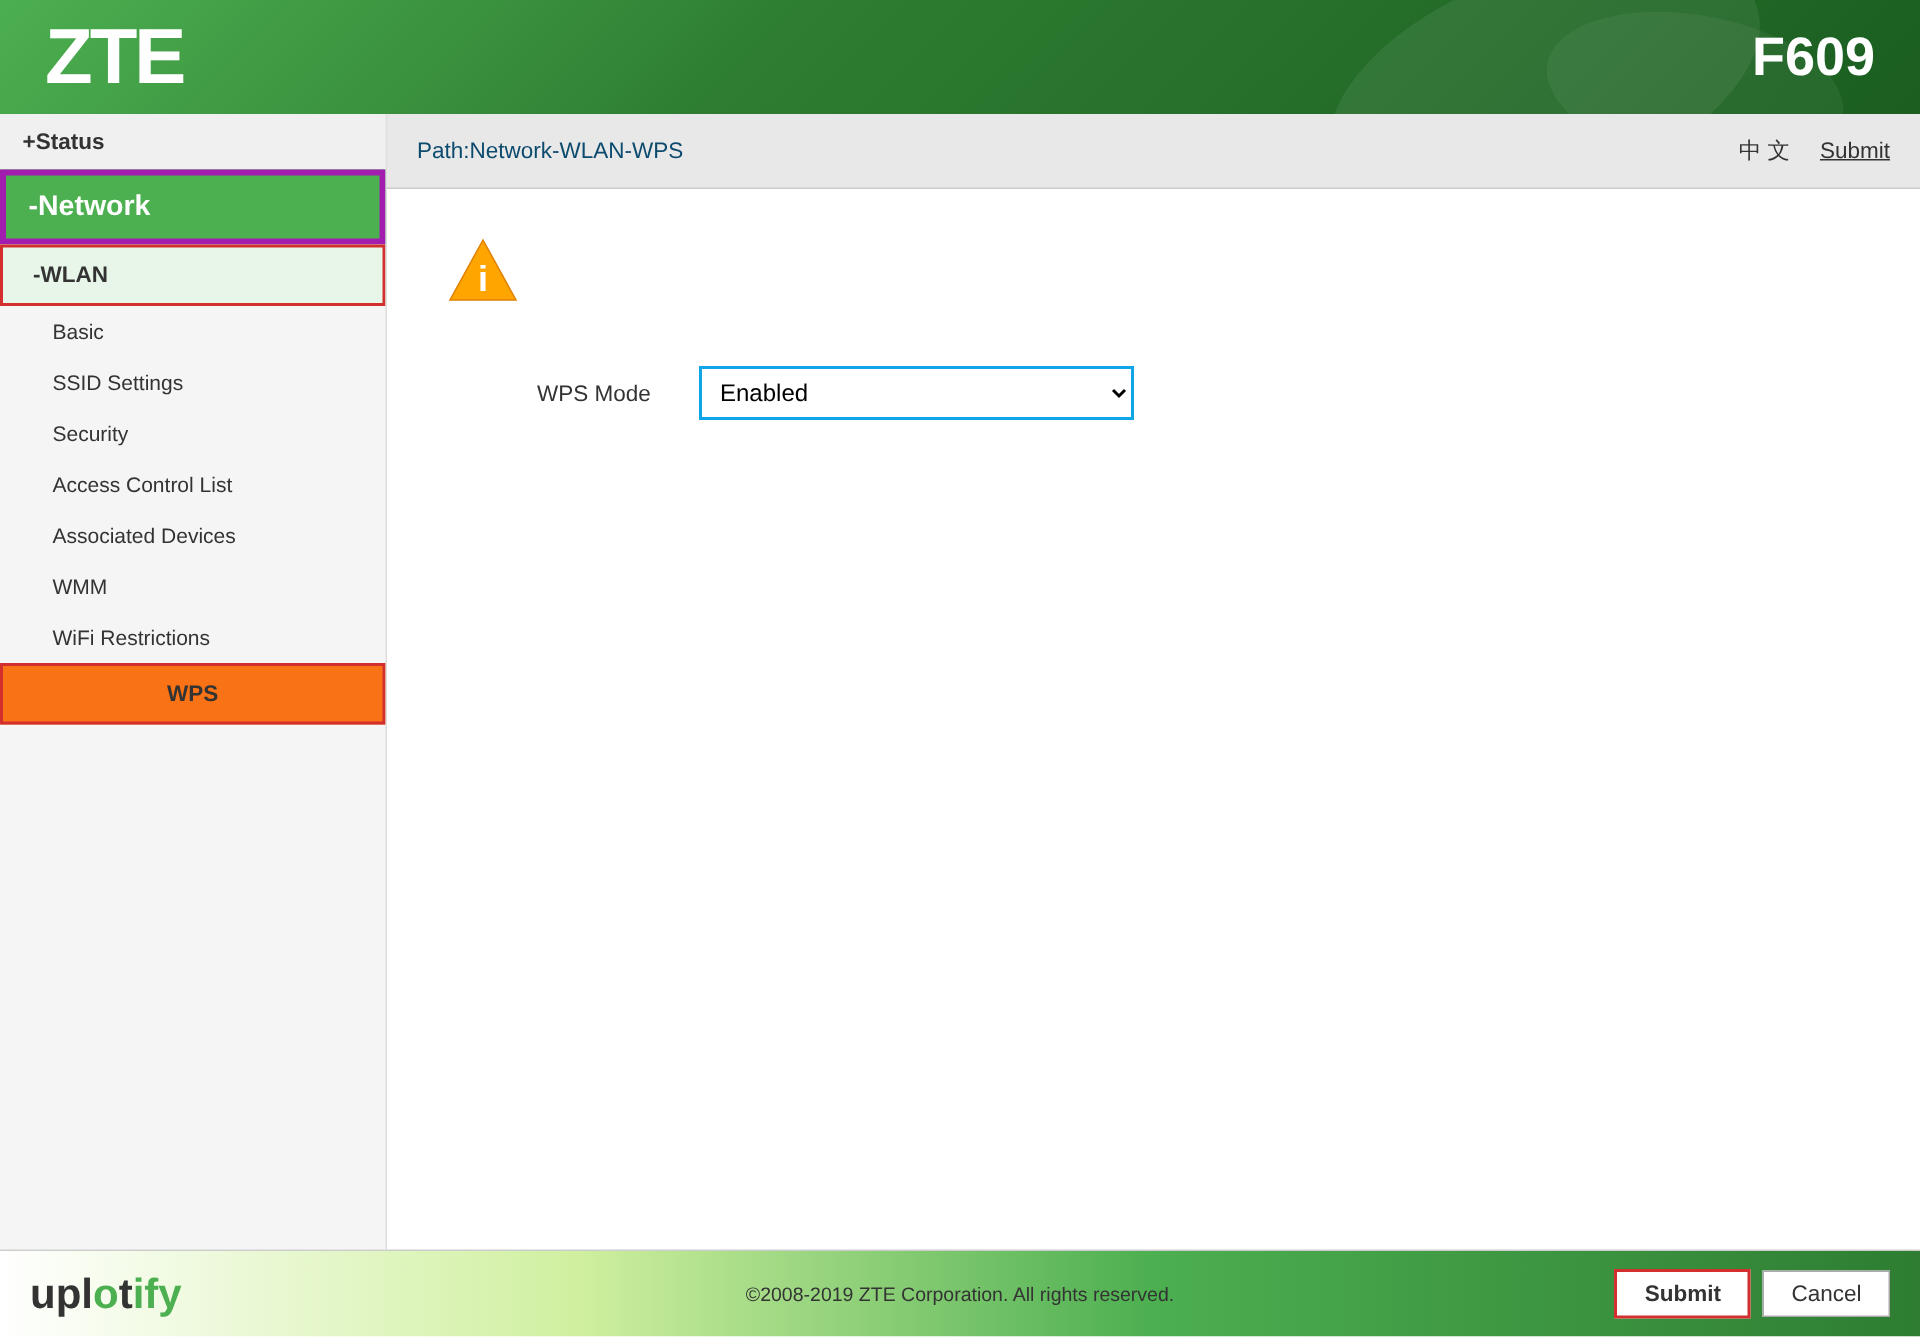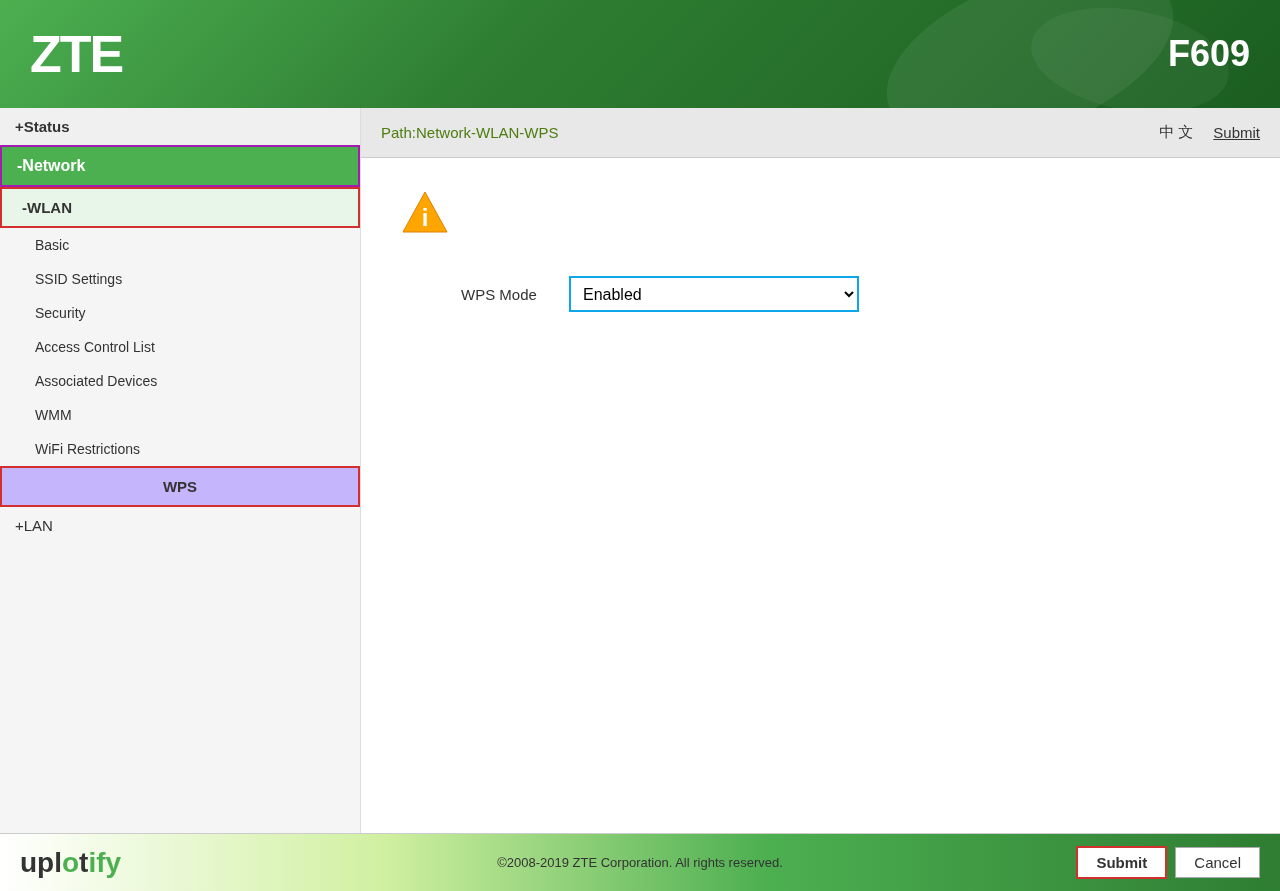--- a/index.html
+++ b/index.html
@@ -1,21 +1,21 @@
 <!DOCTYPE html>
 <html><head>
   <meta charset="utf-8">
   <style>
     * { margin: 0; padding: 0; box-sizing: border-box; }
     body { font-family: Arial, sans-serif; font-size: 14px; background: #fff; width: 1280px; height: 891px; overflow: hidden; display: flex; flex-direction: column; }
 
     
     .header {
       background: linear-gradient(135deg, #4caf50 0%, #2e7d32 40%, #1b5e20 100%);
-      height: 108px;
+      height: 76px;
       display: flex;
       align-items: center;
       justify-content: space-between;
       padding: 0 30px;
       position: relative;
       overflow: hidden;
     }
     .header::before {
       content: '';
       position: absolute;
@@ -50,62 +50,62 @@
 
     
     .main-layout {
       display: flex;
       flex: 1;
       overflow: hidden;
     }
 
     
     .sidebar {
-      width: 361px;
+      width: 258px;
       background: #f5f5f5;
       border-right: 1px solid #ddd;
       flex-shrink: 0;
       overflow-y: auto;
     }
 
     .sidebar-status {
       color: #333;
       font-weight: bold;
       background: #f0f0f0;
       padding: 10px 15px;
       font-size: 15px;
       cursor: pointer;
     }
     .sidebar-network {
       background: #4caf50;
       color: #fff;
       font-weight: bold;
       padding: 10px 15px;
-      font-size: 16px;
-      border: 2px solid #a21caf;
+      font-size: 19px;
+      border: 4px solid #a21caf;
       cursor: pointer;
     }
     .sidebar-wlan {
       background: #e8f5e9;
       color: #333;
       font-weight: bold;
       padding: 10px 20px;
       font-size: 15px;
       border: 2px solid #d32f2f;
       cursor: pointer;
     }
     .sidebar-sub {
       padding: 9px 15px 9px 35px;
       color: #333;
       font-size: 14px;
       cursor: pointer;
     }
 
     .sidebar-wps {
-      background: #c4b5fd;
+      background: #f97316;
       color: #333;
       font-weight: bold;
       padding: 10px 20px;
       font-size: 15px;
       border: 2px solid #d32f2f;
       cursor: pointer;
       text-align: center;
     }
     .sidebar-lan {
       padding: 10px 15px;
@@ -127,21 +127,21 @@
       background: #e8e8e8;
       padding: 10px 20px;
       display: flex;
       align-items: center;
       justify-content: space-between;
       border-bottom: 1px solid #ccc;
       min-height: 50px;
     }
     .path-text {
       font-size: 15px;
-      color: #4d7c0f;
+      color: #0c4a6e;
     }
     .path-actions {
       display: flex;
       align-items: center;
       gap: 20px;
     }
     .lang-switch {
       font-size: 15px;
       color: #333;
       cursor: pointer;
@@ -278,21 +278,20 @@
     </div>
     <div class="sidebar-sub">
       <span>WMM</span>
     </div>
     <div class="sidebar-sub">
       <span>WiFi Restrictions</span>
     </div>
 
     <div class="sidebar-wps">WPS</div>
 
-    <div class="sidebar-lan">+LAN</div>
 
   </div>
 
   <div class="content-area">
 
     <div class="path-bar">
       <div class="path-text">Path:Network-WLAN-WPS</div>
       <div class="path-actions">
         <span class="lang-switch">中 文</span>
         <span class="logout-link">Submit</span>

